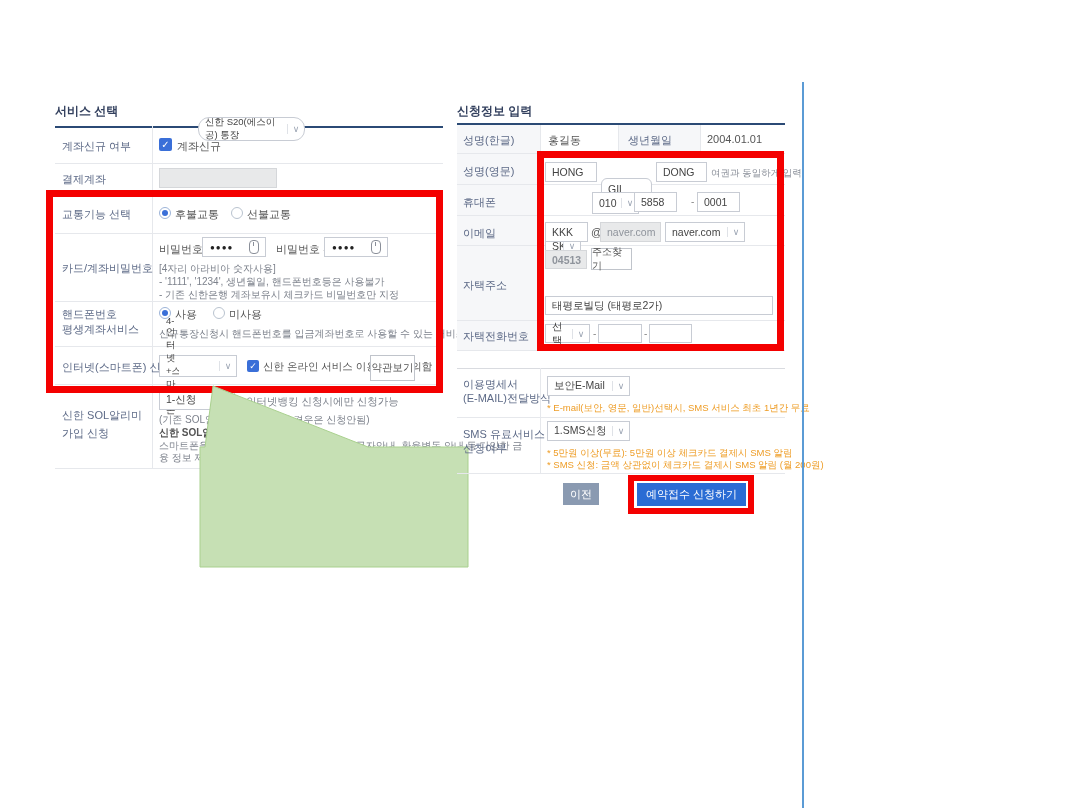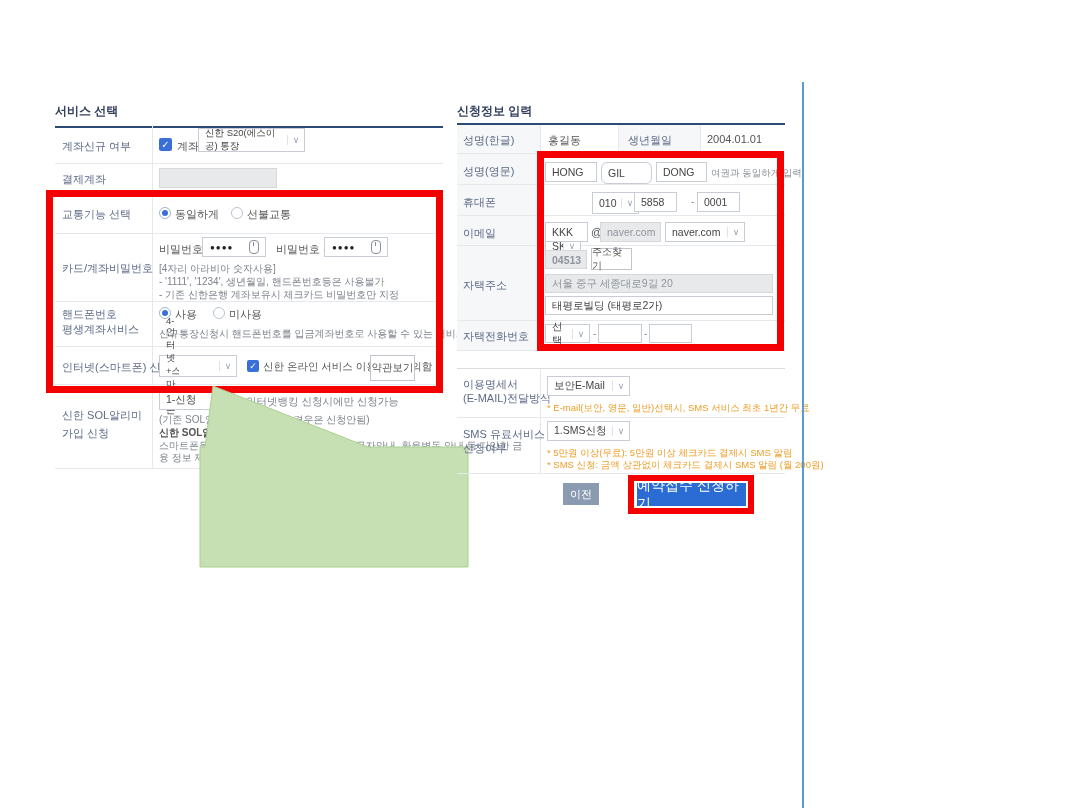--- a/index.html
+++ b/index.html
@@ -34,21 +34,21 @@
   .pwbox{position:absolute;background:#fff;border:1px solid #c8ccd4;box-sizing:border-box;
       display:flex;align-items:center;}
   .dots{font-size:8px;letter-spacing:1px;color:#222;font-weight:bold;padding-left:7px;flex:1;}
   .mouse{width:8px;height:12px;border:1px solid #8a8f99;border-radius:4px;margin-right:6px;position:relative;}
   .mouse::after{content:"";position:absolute;left:3px;top:1px;width:1px;height:4px;background:#8a8f99;}
   .btn-line{position:absolute;border:1px solid #c0c4cb;background:#fff;box-sizing:border-box;
       font-size:10.5px;color:#555;display:flex;align-items:center;justify-content:center;}
   .redbox{position:absolute;border:7px solid #f40000;box-sizing:border-box;}
   .btn-prev{position:absolute;background:#8a9ab1;color:#fff;font-size:11px;
       display:flex;align-items:center;justify-content:center;}
-  .btn-submit{position:absolute;background:#2a6cd4;color:#fff;font-size:14px;
+  .btn-submit{position:absolute;background:#2a6cd4;color:#fff;font-size:11px;
       display:flex;align-items:center;justify-content:center;}
   .dash{font-size:10px;color:#888;}
   .vline-blue{position:absolute;width:2px;background:#5b9bd5;}
 </style>
 </head>
 <body>
 
 <div id="page">
 
   <div class="abs h-title" style="left:55px;top:103px;">서비스 선택</div>
@@ -59,31 +59,31 @@
   <div class="line" style="left:55px;top:233px;width:388px;height:1px;"></div>
   <div class="line" style="left:55px;top:301px;width:388px;height:1px;"></div>
   <div class="line" style="left:55px;top:346px;width:388px;height:1px;"></div>
   <div class="line" style="left:55px;top:384px;width:388px;height:1px;"></div>
   <div class="line" style="left:55px;top:468px;width:388px;height:1px;"></div>
   <div class="line" style="left:152px;top:126px;width:1px;height:342px;"></div>
 
   <div class="abs lbl" style="left:62px;top:139px;">계좌신규 여부</div>
   <span class="cb" style="left:159px;top:138px;"></span>
   <div class="abs txt" style="left:177px;top:139px;">계좌신규</div>
-  <div class="sel" style="left:198px;top:128px;width:107px;height:24px;">
+  <div class="sel" style="left:198px;top:117px;width:107px;height:24px;border-radius:11px;">
     <span class="sel-t" style="font-size:9.5px;">신한 S20(에스이공) 통장</span>
     <span class="sel-a">∨</span>
   </div>
 
   <div class="abs lbl" style="left:62px;top:172px;">결제계좌</div>
   <div class="ginp" style="left:159px;top:168px;width:118px;height:20px;"></div>
 
   <div class="abs lbl" style="left:62px;top:207px;">교통기능 선택</div>
   <span class="rd on" style="left:159px;top:207px;"></span>
-  <div class="abs txt" style="left:175px;top:207px;">동일하게</div>
+  <div class="abs txt" style="left:175px;top:207px;">후불교통</div>
   <span class="rd" style="left:231px;top:207px;"></span>
   <div class="abs txt" style="left:247px;top:207px;">선불교통</div>
 
   <div class="abs lbl" style="left:62px;top:261px;">카드/계좌비밀번호</div>
   <div class="abs txt" style="left:159px;top:242px;">비밀번호</div>
   <div class="pwbox" style="left:202px;top:237px;width:64px;height:20px;">
     <span class="dots">●●●●</span>
     <span class="mouse"></span>
   </div>
   <div class="abs txt" style="left:276px;top:242px;">비밀번호 확인</div>
@@ -146,21 +146,21 @@
   <div class="line" style="left:618px;top:125px;width:1px;height:28px;"></div>
   <div class="line" style="left:700px;top:125px;width:1px;height:28px;"></div>
 
   <div class="abs lbl" style="left:463px;top:133px;">성명(한글)</div>
   <div class="abs txt" style="left:548px;top:133px;">홍길동</div>
   <div class="abs lbl" style="left:628px;top:133px;">생년월일</div>
   <div class="abs txt" style="left:707px;top:133px;">2004.01.01</div>
 
   <div class="abs lbl" style="left:463px;top:164px;">성명(영문)</div>
   <div class="inp" style="left:545px;top:162px;width:52px;height:20px;">HONG</div>
-  <div class="inp" style="left:601px;top:162px;width:51px;height:22px;border-radius:6px;">GIL</div>
+  <div class="inp" style="left:601px;top:178px;width:51px;height:22px;border-radius:6px;">GIL</div>
   <div class="inp" style="left:656px;top:162px;width:51px;height:20px;">DONG</div>
   <div class="abs" style="left:711px;top:167px;font-size:9.5px;color:#8a8f99;">여권과 동일하게 입력</div>
 
   <div class="abs lbl" style="left:463px;top:195px;">휴대폰</div>
   <div class="sel" style="left:545px;top:192px;width:36px;height:20px;margin-top:44px;">
     <span class="sel-t">SKT</span>
     <span class="sel-a">∨</span>
   </div>
   <div class="sel" style="left:592px;top:192px;width:47px;height:22px;">
     <span class="sel-t">010</span>
@@ -176,21 +176,20 @@
   <div class="abs txt" style="left:591px;top:226px;">@</div>
   <div class="ginp" style="left:600px;top:222px;width:61px;height:20px;">naver.com</div>
   <div class="sel" style="left:665px;top:222px;width:80px;height:20px;">
     <span class="sel-t">naver.com</span>
     <span class="sel-a">∨</span>
   </div>
 
   <div class="abs lbl" style="left:463px;top:278px;">자택주소</div>
   <div class="ginp" style="left:545px;top:250px;width:42px;height:19px;font-weight:bold;">04513</div>
   <div class="btn-line" style="left:591px;top:248px;width:41px;height:22px;font-size:10px;">주소찾기</div>
-  <div class="ginp" style="left:545px;top:274px;width:228px;height:19px;">서울 중구 세종대로9길 20</div>
   <div class="inp" style="left:545px;top:296px;width:228px;height:19px;">태평로빌딩 (태평로2가)</div>
 
   <div class="abs lbl" style="left:463px;top:329px;">자택전화번호</div>
   <div class="sel" style="left:545px;top:324px;width:45px;height:19px;">
     <span class="sel-t">선택</span>
     <span class="sel-a">∨</span>
   </div>
   <div class="abs dash" style="left:593px;top:328px;">-</div>
   <div class="inp" style="left:598px;top:324px;width:44px;height:19px;"></div>
   <div class="abs dash" style="left:644px;top:328px;">-</div>

